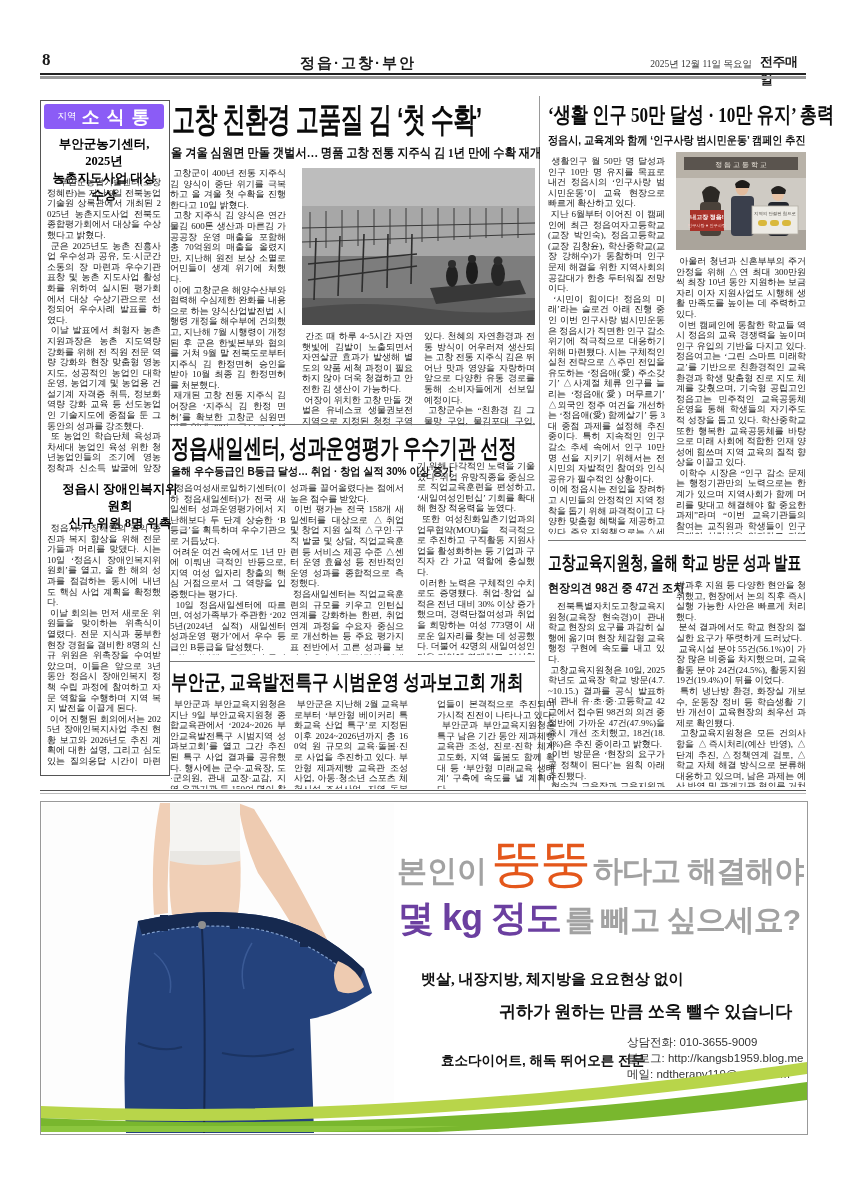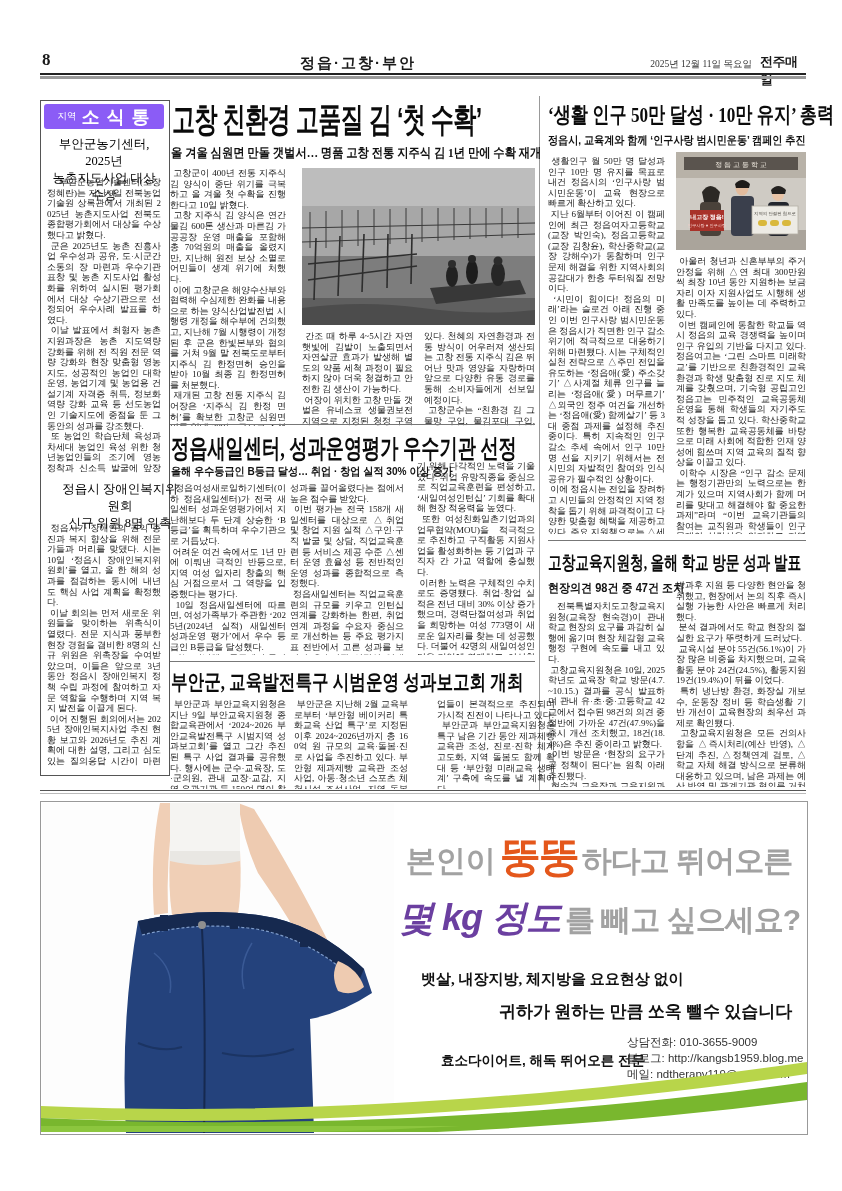--- a/index.html
+++ b/index.html
@@ -6,21 +6,21 @@
   #page{position:relative;width:842px;height:1191px;background:#ffffff;margin:0 auto;overflow:hidden;
         font-family:"Liberation Serif",serif;color:#1a1a1a;}
   .abs{position:absolute;}
   .sans{font-family:"Liberation Sans",sans-serif;}
   .serif{font-family:"Liberation Serif",serif;}
   .body-text{font-size:9px;line-height:10.6px;text-align:justify;word-break:break-all;
              white-space:pre-line;overflow:hidden;color:#151515;}
   .headline{font-weight:bold;white-space:nowrap;transform-origin:left center;color:#0b0b0b;}
   .subhead{font-weight:bold;white-space:nowrap;transform-origin:left center;color:#111;}
   .rule-thin{background:#777;height:1px;}
-  .sb-title{font-weight:normal;font-size:12.5px;line-height:17px;text-align:center;color:#000;}
+  .sb-title{font-weight:bold;font-size:12.5px;line-height:17px;text-align:center;color:#000;}
   .vline{background:#999;width:1px;}
   .contact-line{font-size:11.5px;line-height:16px;color:#333;font-family:"Liberation Sans",sans-serif;}
 </style>
 </head>
 <body>
 
 <div id="page">
 
   <div class="abs serif" style="left:42px;top:50px;font-size:17px;font-weight:bold;">8</div>
   <div class="abs sans" style="left:300px;top:54px;width:242px;text-align:left;font-size:15px;font-weight:bold;letter-spacing:2px;">정읍·고창·부안</div>
@@ -216,25 +216,25 @@
       <path d="M96,240 Q120,250 140,244 M180,250 Q220,258 252,246" fill="none" stroke="#1b3463" stroke-width="2"></path>
       <rect x="118" y="112" width="8" height="16" fill="#16294f"></rect>
         <rect x="188" y="110" width="8" height="16" fill="#16294f"></rect>
         <rect x="258" y="128" width="8" height="16" fill="#16294f"></rect>
 
       <path d="M296,158 Q316,166 322,184 Q310,194 296,188 Q288,172 296,158 Z" fill="#eecbb1"></path>
     </svg>
 
     <div class="abs" style="left:356px;top:28px;width:404px;text-align:center;white-space:nowrap;">
       <span class="sans" style="font-size:30px;font-weight:bold;color:#a2a2a2;">본인이</span>
-      <span class="sans" style="font-size:41px;font-weight:bold;color:#e4571b;letter-spacing:-2px;">뚱뚱</span>
-      <span class="sans" style="font-size:30px;font-weight:bold;color:#a2a2a2;letter-spacing:-1px;">하다고 뛰어오른</span>
+      <span class="sans" style="font-size:51px;font-weight:normal;color:#e4571b;letter-spacing:-2px;">뚱뚱</span>
+      <span class="sans" style="font-size:30px;font-weight:bold;color:#a2a2a2;letter-spacing:-1px;">하다고 해결해야</span>
     </div>
     <div class="abs" style="left:356px;top:92px;width:404px;text-align:center;white-space:nowrap;">
-      <span class="sans" style="font-size:36px;font-weight:bold;color:#6b3fa0;letter-spacing:-1px;font-style:italic;">몇  kg 정도</span>
+      <span class="sans" style="font-size:36px;font-weight:bold;color:#6b3fa0;letter-spacing:-1px;">몇  kg 정도</span>
       <span class="sans" style="font-size:30px;font-weight:bold;color:#a2a2a2;letter-spacing:-1px;">를 빼고 싶으세요?</span>
     </div>
     <div class="abs serif" style="left:380px;top:168px;width:300px;font-size:15px;font-weight:bold;color:#111;white-space:nowrap;">뱃살, 내장지방, 체지방을 요요현상 없이</div>
     <div class="abs serif" style="left:458px;top:198px;width:310px;font-size:17px;font-weight:bold;color:#111;white-space:nowrap;">귀하가 원하는 만큼 쏘옥 뺄수 있습니다</div>
     <div class="abs sans" style="left:400px;top:250px;width:200px;font-size:13.5px;font-weight:bold;color:#111;white-space:nowrap;">효소다이어트, 해독 뛰어오른 전문</div>
     <div class="abs" style="left:586px;top:232px;width:180px;">
       <div class="contact-line">상담전화: 010-3655-9009</div>
       <div class="contact-line">블로그: http://kangsb1959.blog.me</div>
       <div class="contact-line">메일: ndtherapy119@gmail.com</div>
     </div>

